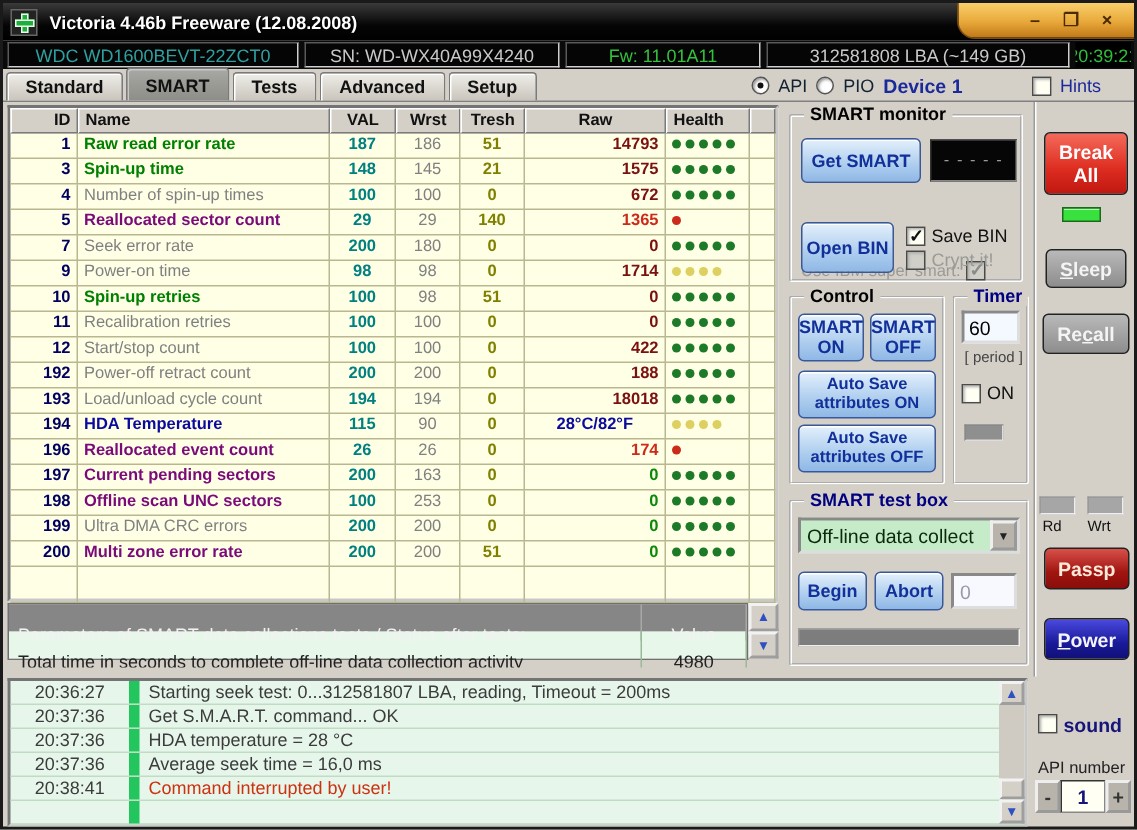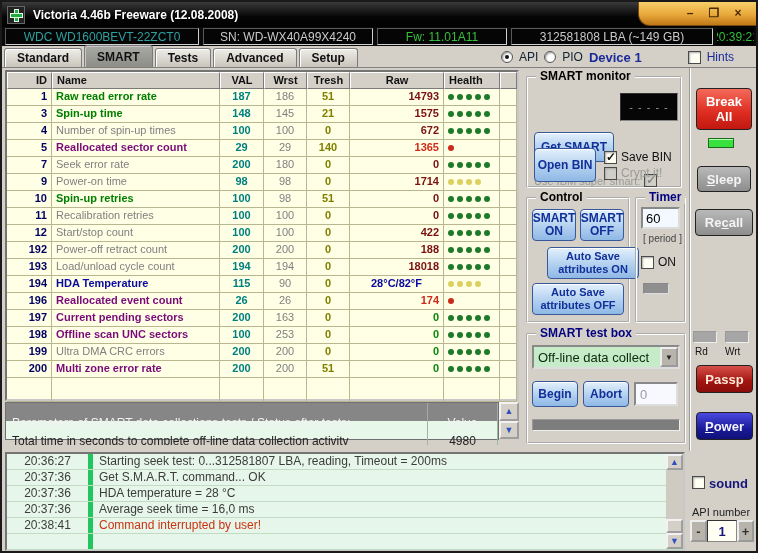--- a/index.html
+++ b/index.html
@@ -74,34 +74,34 @@
   .pcell.num{text-align:center;}
   #params-scroll{position:absolute;left:497px;top:400px;width:20px;height:37px;display:flex;flex-direction:column;}
   .sbtn{flex:1;background:#d4d0c8;border:2px outset #f2f2f2;font-size:9px;color:#3050c0;text-align:center;line-height:14px;}
 
   
   .group{position:absolute;border:2px groove #fff;border-radius:2px;}
   .gtitle{position:absolute;top:-9px;left:8px;background:#d4d0c8;padding:0 4px;font-size:12px;font-weight:bold;}
   .gtitle.navy{color:#000080;}
   .bluebtn{background:linear-gradient(#e3f0fc,#b2d0ef 55%,#8fb8e6);border:1px solid #39589a;border-radius:4px;color:#11309a;font-weight:bold;font-size:12px;display:flex;align-items:center;justify-content:center;text-align:center;line-height:13px;box-shadow:inset 0 1px 0 #fff;}
   #grp-monitor{left:524px;top:74px;width:156px;height:112px;}
-  #btn-getsmart{position:absolute;left:6px;top:14px;width:80px;height:30px;margin-top:40px;}
+  #btn-getsmart{position:absolute;left:6px;top:14px;width:80px;height:30px;}
   #lcd{position:absolute;left:92px;top:15px;width:58px;height:28px;background:#060606;border:1px inset #888;color:#9a9a9a;font-size:11px;letter-spacing:1px;display:flex;align-items:center;justify-content:center;}
   #ibm-row{position:absolute;left:6px;top:52px;width:148px;display:flex;align-items:center;gap:4px;margin-top:44px;}
   #ibm-label{font-size:11px;color:#9a9a96;white-space:nowrap;}
   #btn-openbin{position:absolute;left:6px;top:70px;width:62px;height:34px;}
   #savebin-row{position:absolute;left:76px;top:72px;display:flex;align-items:center;gap:4px;}
   #crypt-row{position:absolute;left:76px;top:88px;display:flex;align-items:center;gap:4px;}
   .cblabel{font-size:12px;color:#111;}
   .cblabel.dis{color:#9a9a96;}
 
   #grp-control{left:524px;top:195px;width:104px;height:126px;}
   #btn-smarton{position:absolute;left:4px;top:10px;width:44px;height:32px;}
   #btn-smartoff{position:absolute;left:52px;top:10px;width:44px;height:32px;}
-  #btn-ason{position:absolute;left:4px;top:48px;width:92px;height:32px;font-size:11px;margin-left:15px;}
+  #btn-ason{position:absolute;left:4px;top:48px;width:92px;height:32px;font-size:11px;}
   #btn-asoff{position:absolute;left:4px;top:84px;width:92px;height:32px;font-size:11px;}
 
   #grp-timer{left:633px;top:195px;width:51px;height:126px;}
   #timer-input{position:absolute;left:4px;top:8px;width:39px;height:22px;border:2px inset #ddd;background:#f4f8ff;font-size:13px;padding:1px 3px;}
   #timer-period{position:absolute;left:2px;top:34px;width:47px;text-align:center;font-size:10px;color:#444;}
   #timer-onrow{position:absolute;left:4px;top:56px;display:flex;align-items:center;gap:4px;}
   #timer-led{position:absolute;left:6px;top:84px;width:26px;height:11px;background:#8f8f8f;border:1px inset #ddd;}
 
   #grp-testbox{left:524px;top:331px;width:160px;height:111px;}
   #combo{position:absolute;left:4px;top:10px;width:148px;height:24px;border:2px inset #ddd;background:#c6ebc9;display:flex;align-items:center;}
@@ -126,21 +126,21 @@
   #lbl-rd{left:693px;}
   #lbl-wrt{left:723px;}
   #btn-passp{left:694px;top:363px;width:57px;height:28px;background:linear-gradient(#d8504a,#a01410 60%,#8a0e0a);color:#ffe9d8;font-size:13px;}
   #btn-power{left:694px;top:410px;width:57px;height:28px;background:linear-gradient(#4a4ae0,#1a1a9a 60%,#101078);color:#f4f4ff;font-size:13px;}
   .sidebtn u, #btn-power u, #btn-recall u{text-decoration:underline;}
 
   
   #log{position:absolute;left:3px;top:450px;width:680px;height:99px;border:2px inset #c8c8c8;background:#e6f6ea;}
   .lrow{display:grid;grid-template-columns:86px 1fr;height:16px;border-bottom:1px solid #c2dcc4;}
   .lcell{font-size:12px;line-height:15px;padding:0 6px;color:#3c3c3c;white-space:nowrap;overflow:hidden;}
-  .lcell.time{border-right:5px solid #22c55e;text-align:center;}
+  .lcell.time{border-right:7px solid #22c55e;text-align:center;}
   .lrow.err .lcell.msg{color:#cc3210;}
   #log-scroll{position:absolute;right:0;top:0;width:17px;height:100%;background:#cfcbc3;display:flex;flex-direction:column;}
   #log-scroll .sbtn{flex:none;height:16px;line-height:13px;}
   #log-thumb{height:14px;background:#d4d0c8;border:2px outset #f2f2f2;margin-top:auto;}
 
   
   #br-panel{position:absolute;left:686px;top:462px;width:70px;height:88px;}
   #sound-row{position:absolute;left:4px;top:12px;display:flex;gap:4px;}
   #sound-label{font-size:13px;font-weight:bold;color:#16167a;}
   #api-label{position:absolute;left:4px;top:42px;font-size:11px;color:#222;}

